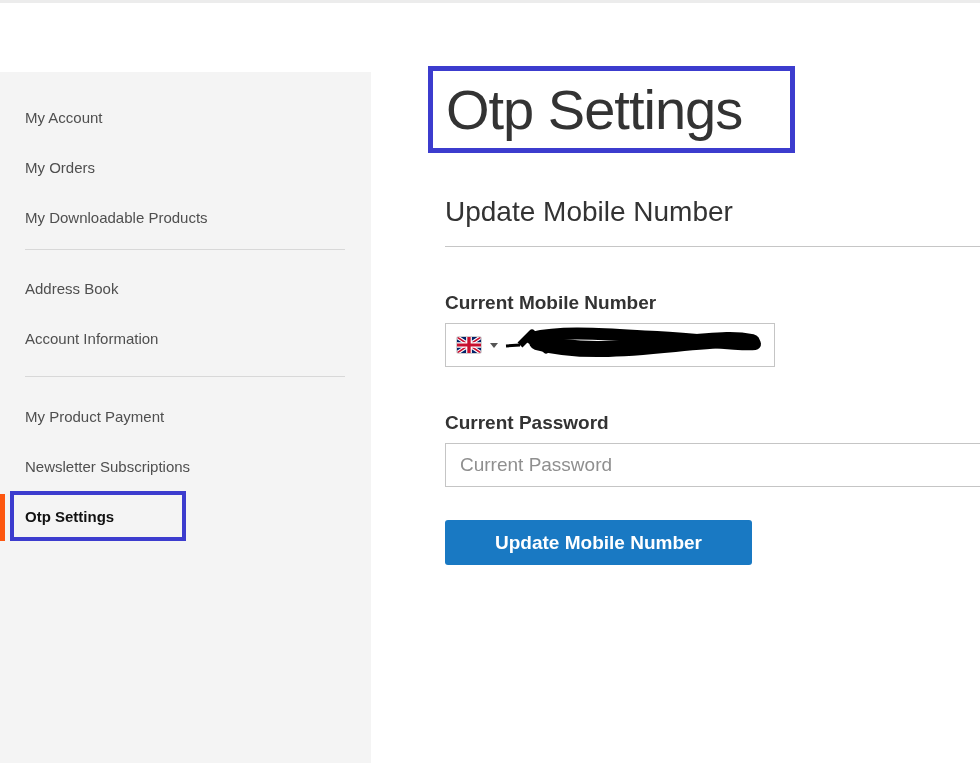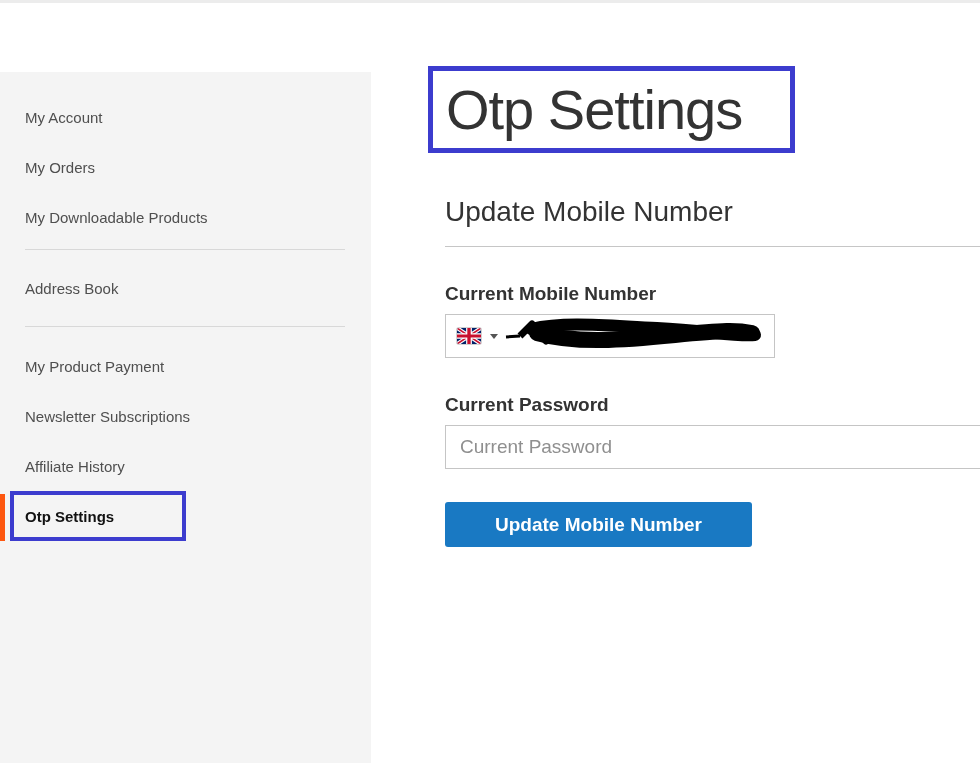--- a/index.html
+++ b/index.html
@@ -96,21 +96,21 @@
   .section-heading {
     margin: 196px 0 0 0;
     padding: 0 0 18px 0;
     font-size: 28px;
     font-weight: 300;
     color: #333333;
     border-bottom: 1px solid #c6c6c6;
   }
   .field-label {
     display: block;
-    margin-top: 36px;
+    margin-top: 45px;
     font-size: 19px;
     font-weight: 600;
     color: #333333;
   }
   .phone-input {
     margin-top: 9px;
     width: 317px;
     height: 42px;
     border: 1px solid #c5c5c5;
     background: #ffffff;
@@ -187,29 +187,29 @@
     <li class="nav-item">
         <a>My Orders</a>
       </li>
     <li class="nav-item">
         <a>My Downloadable Products</a>
       </li>
     <li class="divider"></li>
     <li class="nav-item">
         <a>Address Book</a>
       </li>
+    <li class="nav-item">
+        <a>Account Information</a>
+      </li>
     <li class="divider d2"></li>
     <li class="nav-item">
         <a>My Product Payment</a>
       </li>
     <li class="nav-item">
         <a>Newsletter Subscriptions</a>
-      </li>
-    <li class="nav-item">
-        <a>Affiliate History</a>
       </li>
     <li class="nav-item active">
       <span class="active-bar"></span>
       <span class="otp-annotation"></span>
       <a>Otp Settings</a>
     </li>
   </ul>
 </aside>
 
 <div class="title-annotation">

